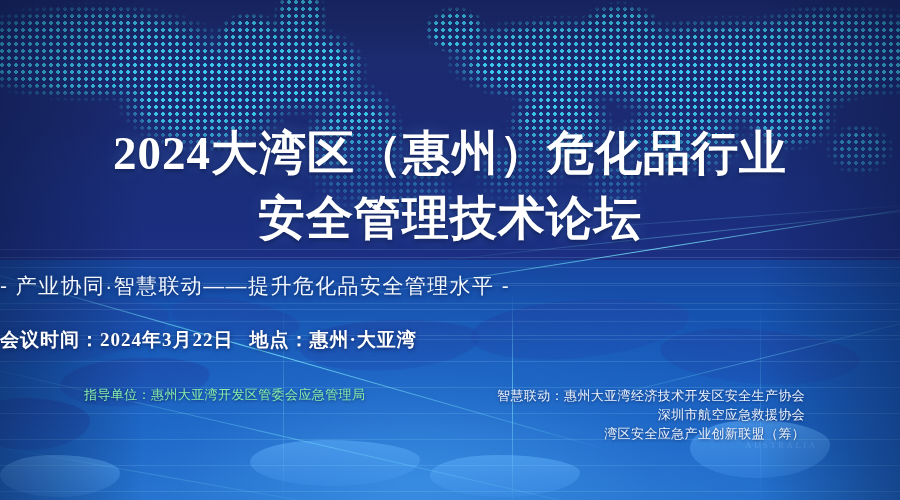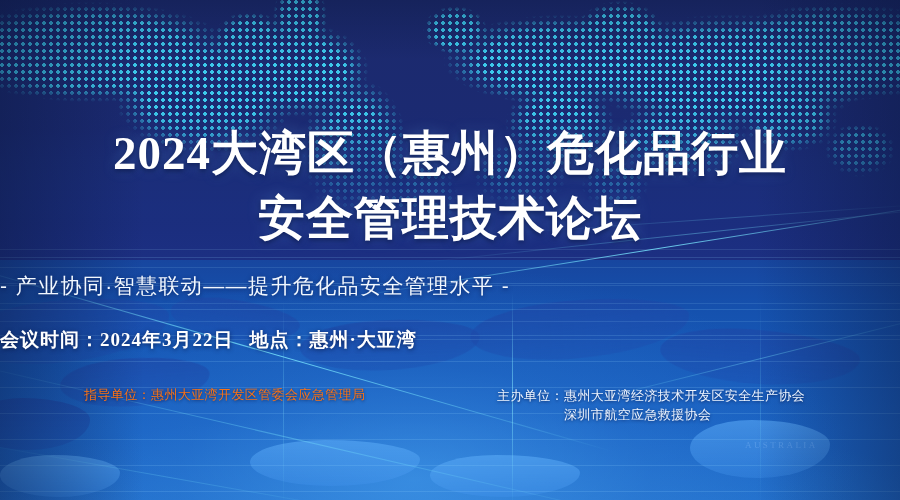--- a/index.html
+++ b/index.html
@@ -188,40 +188,41 @@
     position: absolute;
     top: 386px;
     left: 0;
     width: 900px;
   }
   .guide-unit {
     position: absolute;
     left: 84px;
     top: 0;
     font-size: 13px;
-    color: #f97316;
+    color: #86efac;
     letter-spacing: 0.4px;
     text-shadow: 0 1px 3px rgba(8,22,70,0.7);
     white-space: nowrap;
   }
   .host-unit {
     position: absolute;
     left: 497px;
     top: 0;
     font-size: 13px;
     color: #eef5ff;
     letter-spacing: 0.4px;
     text-shadow: 0 1px 3px rgba(8,22,70,0.7);
     white-space: nowrap;
   }
   .host-row {
     line-height: 19px;
   }
   .host-row.indent {
     padding-left: 67px;
+    text-align: right;
   }
 </style>
 </head>
 <body>
 
 <div id="banner">
 
   <div class="layer bg-base"></div>
 
   <div class="layer dots" style="-webkit-mask-image:
@@ -309,19 +310,20 @@
 
     <div class="subtitle">- 产业协同·智慧联动——提升危化品安全管理水平 -</div>
 
     <div class="meta-line"><span>会议时间：</span><span>2024年3月22日</span><span class="meta-gap"></span><span>地点：</span><span>惠州·大亚湾</span></div>
 
     <div class="credits">
 
       <div class="guide-unit"><span>指导单位：</span><span>惠州大亚湾开发区管委会应急管理局</span></div>
 
       <div class="host-unit">
-        <div class="host-row"><span>主办单位：</span><span>惠州大亚湾经济技术开发区安全生产协会</span></div>
+        <div class="host-row"><span>智慧联动：</span><span>惠州大亚湾经济技术开发区安全生产协会</span></div>
         <div class="host-row indent"><span>深圳市航空应急救援协会</span></div>
+        <div class="host-row indent"><span>湾区安全应急产业创新联盟（筹）</span></div>
       </div>
 
     </div>
   </div>
 </div>
 
 </body></html>

